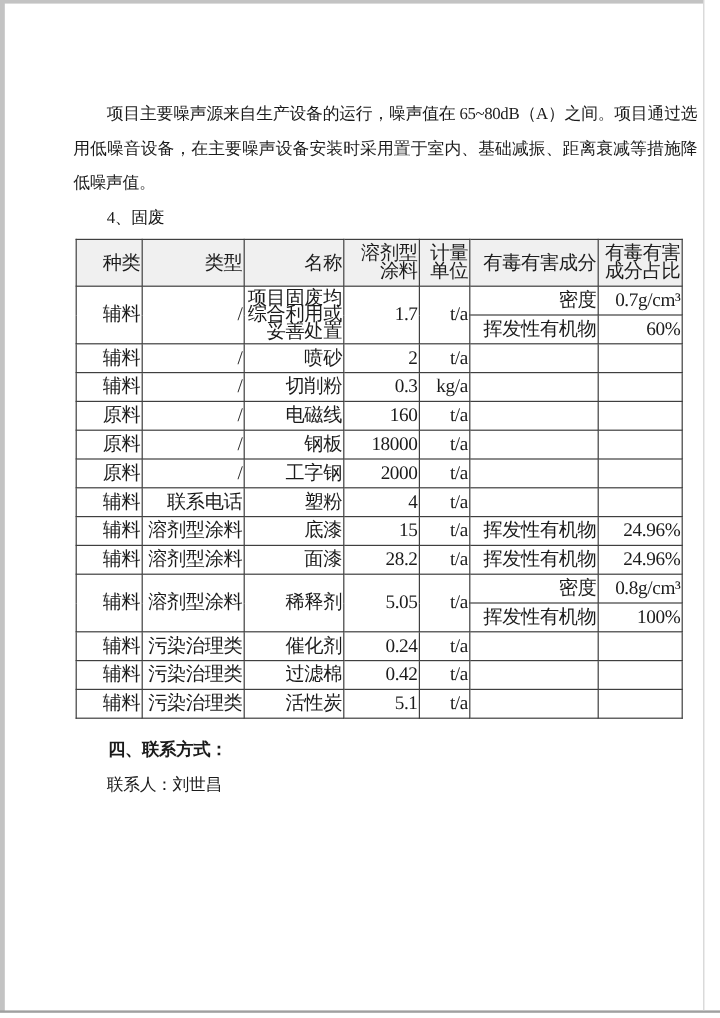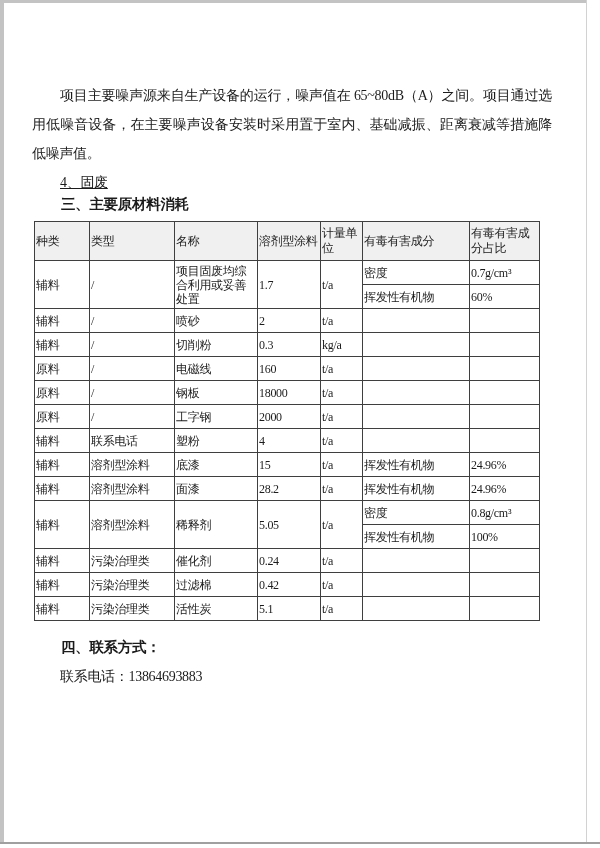--- a/index.html
+++ b/index.html
@@ -11,41 +11,41 @@
     font-family:"Liberation Serif","DejaVu Serif",serif;
     color:#1b1b1b;
   }
   
   .edge-left{position:absolute;left:0;top:0;width:4px;height:843px;background:#c3c3c3;}
   .edge-top{position:absolute;left:0;top:0;width:586px;height:3px;background:#c3c3c3;}
   .edge-bottom{position:absolute;left:0;top:842px;width:600px;height:2px;background:#a0a0a0;}
   .edge-right{position:absolute;left:586px;top:0;width:1px;height:842px;background:#d2d2d2;}
 
   .content{
-    position:absolute;left:32px;top:0;width:520px;
+    position:absolute;left:61px;top:0;width:520px;
     font-size:14px;line-height:29px;letter-spacing:-0.3px;
     text-align:justify;
   }
   .para{margin:0;text-indent:2em;}
   .first{margin-top:81px;}
-  .sub-heading{margin:0;text-indent:2em;text-decoration:underline;}
+  .sub-heading{margin:0;text-indent:2em;}
   .sec-heading{
     margin:-7px 0 0 0;text-indent:2em;
     font-weight:bold;font-size:14.5px;line-height:29px;
   }
   .sec-heading.contact{margin-top:12px;}
 
   table.materials{
     margin:2px 0 4px 2px;
     width:505px;
     border-collapse:collapse;
     table-layout:fixed;
     border:1.5px solid #333333;
-    font-size:12px;line-height:14px;letter-spacing:-0.3px;
-    text-align:left;
+    font-size:16px;line-height:14px;letter-spacing:-0.3px;
+    text-align:right;
     text-indent:0;
   }
   table.materials th,table.materials td{
     border:1px solid #3f3f3f;
     padding:1px 1px;
     vertical-align:middle;
     overflow:hidden;
     word-break:break-all;
   }
   table.materials th{
@@ -65,21 +65,20 @@
 <div class="edge-bottom"></div>
 <div class="edge-right"></div>
 
 <div class="content">
 
   <p class="para first">项目主要噪声源来自生产设备的运行，噪声值在 65~80dB（A）之间。项目通过选用低噪音设备，在主要噪声设备安装时采用置于室内、基础减振、距离衰减等措施降低噪声值。</p>
 
   <p class="sub-heading">4、固废</p>
 
 
-  <p class="sec-heading">三、主要原材料消耗</p>
 
   <table class="materials">
     <colgroup>
         <col style="width: 55px;">
         <col style="width: 85px;">
         <col style="width: 83px;">
         <col style="width: 63px;">
         <col style="width: 42px;">
         <col style="width: 107px;">
         <col style="width: 70px;">
@@ -219,16 +218,16 @@
           <td>5.1</td>
           <td>t/a</td>
           <td></td>
           <td></td>
         </tr>
       </tbody>
   </table>
 
   <p class="sec-heading contact">四、联系方式：</p>
 
-
-  <p class="contact-line">联系电话：13864693883</p>
+  <p class="contact-line">联系人：刘世昌</p>
+
 
 </div>
 
 </body></html>

